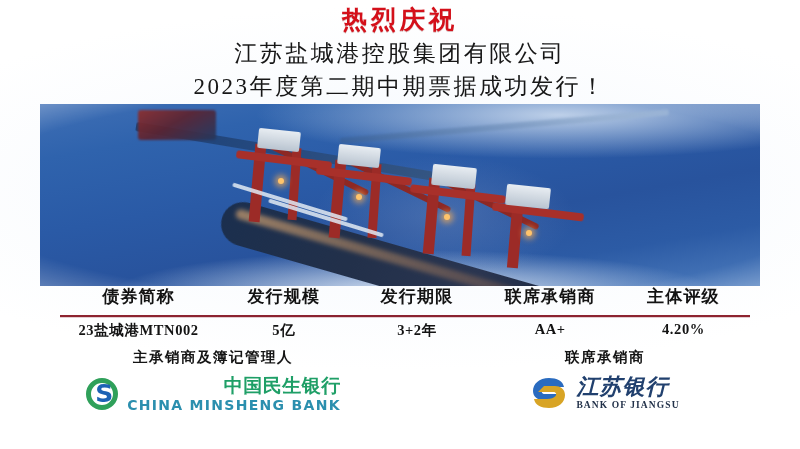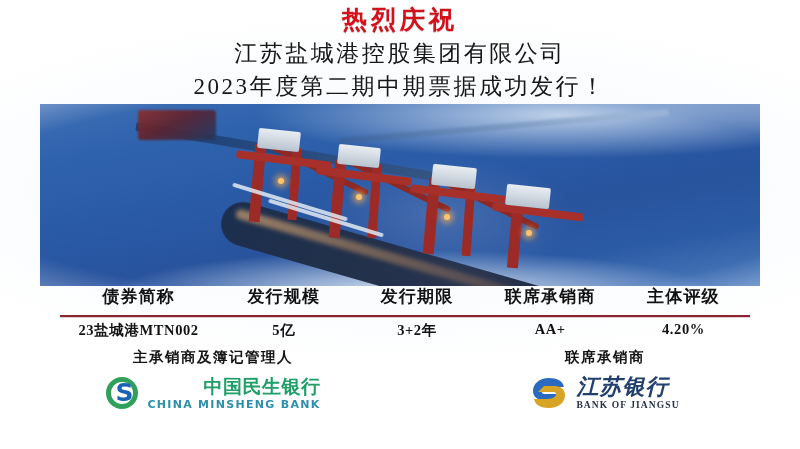--- a/index.html
+++ b/index.html
@@ -157,21 +157,21 @@
     position:absolute;left:10px;top:4px;width:14px;height:26px;
     color:#1c62b4;font-size:25px;line-height:26px;font-weight:bold;
     font-family:"DejaVu Sans","Liberation Sans",sans-serif;
   }
   .ms-text{text-align:right;line-height:1;}
   .ms-cn{
     font-size:19px;font-weight:bold;color:#1f9f67;letter-spacing:.5px;
     font-family:"DejaVu Sans","Liberation Sans",sans-serif;
   }
   .ms-en{
-    font-size:11px;font-weight:bold;color:#2b8fae;letter-spacing:1.3px;margin-top:3px;
+    font-size:14px;font-weight:bold;color:#2b8fae;letter-spacing:1.3px;margin-top:3px;
     font-family:"DejaVu Sans","Liberation Sans",sans-serif;
   }
 
   
   .js-mark{position:relative;width:38px;height:34px;flex:0 0 38px;}
   .js-text{text-align:left;line-height:1;}
   .js-cn{
     font-size:22px;font-weight:bold;color:#21406e;letter-spacing:1px;
     font-family:"Liberation Serif","DejaVu Serif",serif;font-style:italic;
   }

